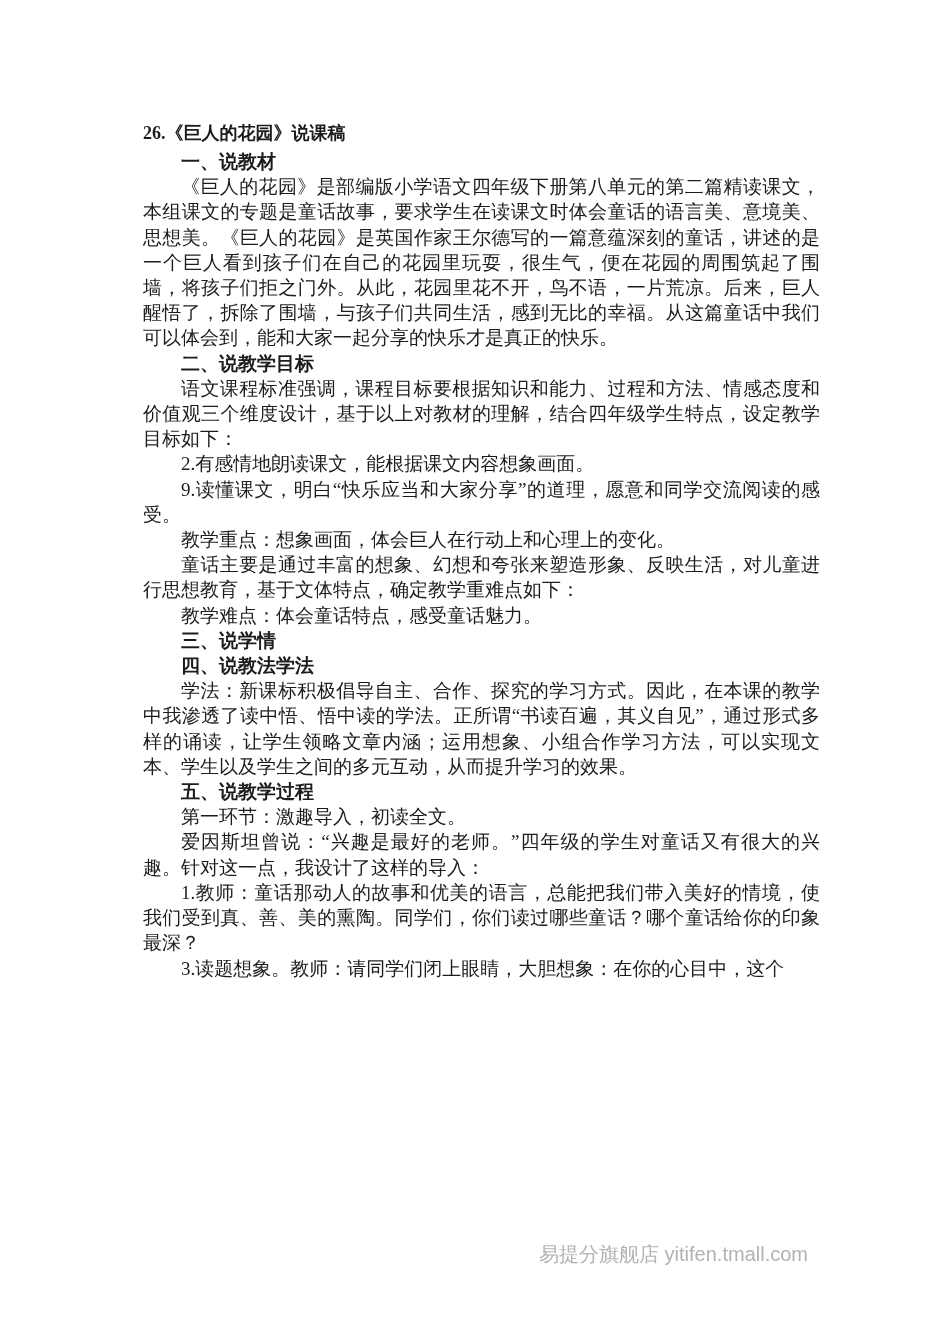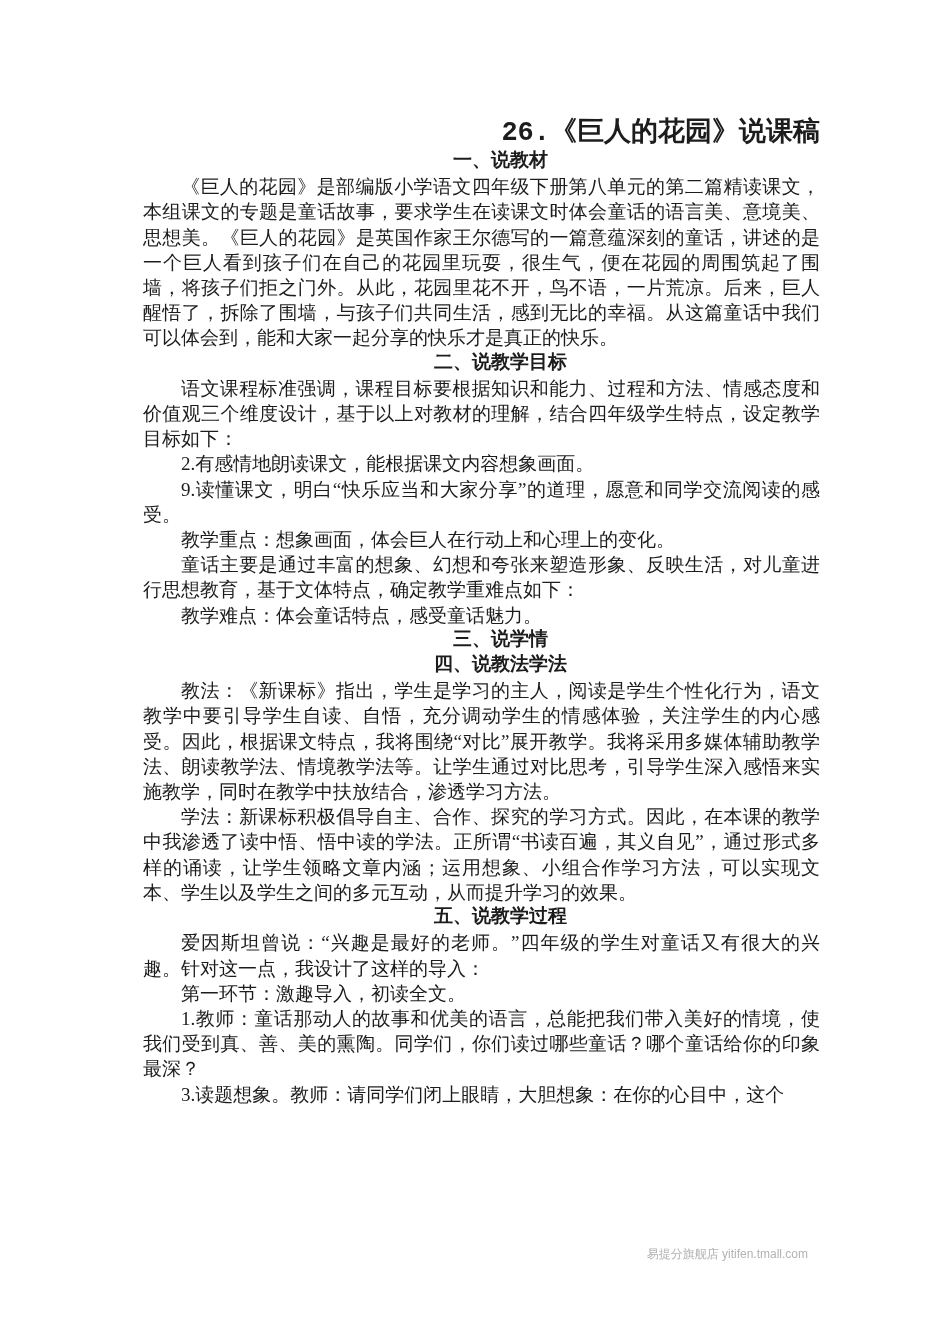--- a/index.html
+++ b/index.html
@@ -32,38 +32,38 @@
     line-height: 25.2px;
     text-align: justify;
   }
   .content p {
     margin: 0;
     padding: 0;
     text-indent: 2em;
   }
   .doc-title {
     text-indent: 0 !important;
-    text-align: right;
-    font-family: Liberation Mono, monospace;
+    text-align: left;
+    font-family: Liberation Serif, serif;
     font-weight: bold;
-    font-size: 27px;
+    font-size: 18px;
     line-height: 26px;
     margin-bottom: 3px !important;
   }
   .heading {
-    font-family: Liberation Mono, monospace;
+    font-family: Liberation Serif, serif;
     font-weight: bold;
-    text-align: center;
+    text-align: left;
   }
   .watermark {
     position: absolute;
     right: 142px;
     top: 1246px;
     font-family: "Liberation Sans", "DejaVu Sans", sans-serif;
-    font-size: 12px;
+    font-size: 20px;
     line-height: 16px;
     color: #b2b2b2;
     white-space: nowrap;
   }
 </style>
 </head>
 <body>
 
 <div class="page">
   <div class="content">
@@ -72,22 +72,21 @@
     <p class="body-para">《巨人的花园》是部编版小学语文四年级下册第八单元的第二篇精读课文，本组课文的专题是童话故事，要求学生在读课文时体会童话的语言美、意境美、思想美。《巨人的花园》是英国作家王尔德写的一篇意蕴深刻的童话，讲述的是一个巨人看到孩子们在自己的花园里玩耍，很生气，便在花园的周围筑起了围墙，将孩子们拒之门外。从此，花园里花不开，鸟不语，一片荒凉。后来，巨人醒悟了，拆除了围墙，与孩子们共同生活，感到无比的幸福。从这篇童话中我们可以体会到，能和大家一起分享的快乐才是真正的快乐。</p>
     <p class="heading">二、说教学目标</p>
     <p class="body-para">语文课程标准强调，课程目标要根据知识和能力、过程和方法、情感态度和价值观三个维度设计，基于以上对教材的理解，结合四年级学生特点，设定教学目标如下：</p>
     <p class="body-para">2.有感情地朗读课文，能根据课文内容想象画面。</p>
     <p class="body-para">9.读懂课文，明白“快乐应当和大家分享”的道理，愿意和同学交流阅读的感受。</p>
     <p class="body-para">教学重点：想象画面，体会巨人在行动上和心理上的变化。</p>
     <p class="body-para">童话主要是通过丰富的想象、幻想和夸张来塑造形象、反映生活，对儿童进行思想教育，基于文体特点，确定教学重难点如下：</p>
     <p class="body-para">教学难点：体会童话特点，感受童话魅力。</p>
     <p class="heading">三、说学情</p>
     <p class="heading">四、说教法学法</p>
-    <p class="body-para">教法：《新课标》指出，学生是学习的主人，阅读是学生个性化行为，语文教学中要引导学生自读、自悟，充分调动学生的情感体验，关注学生的内心感受。因此，根据课文特点，我将围绕“对比”展开教学。我将采用多媒体辅助教学法、朗读教学法、情境教学法等。让学生通过对比思考，引导学生深入感悟来实施教学，同时在教学中扶放结合，渗透学习方法。</p>
     <p class="body-para">学法：新课标积极倡导自主、合作、探究的学习方式。因此，在本课的教学中我渗透了读中悟、悟中读的学法。正所谓“书读百遍，其义自见”，通过形式多样的诵读，让学生领略文章内涵；运用想象、小组合作学习方法，可以实现文本、学生以及学生之间的多元互动，从而提升学习的效果。</p>
     <p class="heading">五、说教学过程</p>
+    <p class="body-para">第一环节：激趣导入，初读全文。</p>
     <p class="body-para">爱因斯坦曾说：“兴趣是最好的老师。”四年级的学生对童话又有很大的兴趣。针对这一点，我设计了这样的导入：</p>
-    <p class="body-para">第一环节：激趣导入，初读全文。</p>
     <p class="body-para">1.教师：童话那动人的故事和优美的语言，总能把我们带入美好的情境，使我们受到真、善、美的熏陶。同学们，你们读过哪些童话？哪个童话给你的印象最深？</p>
     <p class="body-para">3.读题想象。教师：请同学们闭上眼睛，大胆想象：在你的心目中，这个</p>
   </div>
   <div class="watermark">易提分旗舰店 yitifen.tmall.com</div>
 </div>
 
 </body></html>

